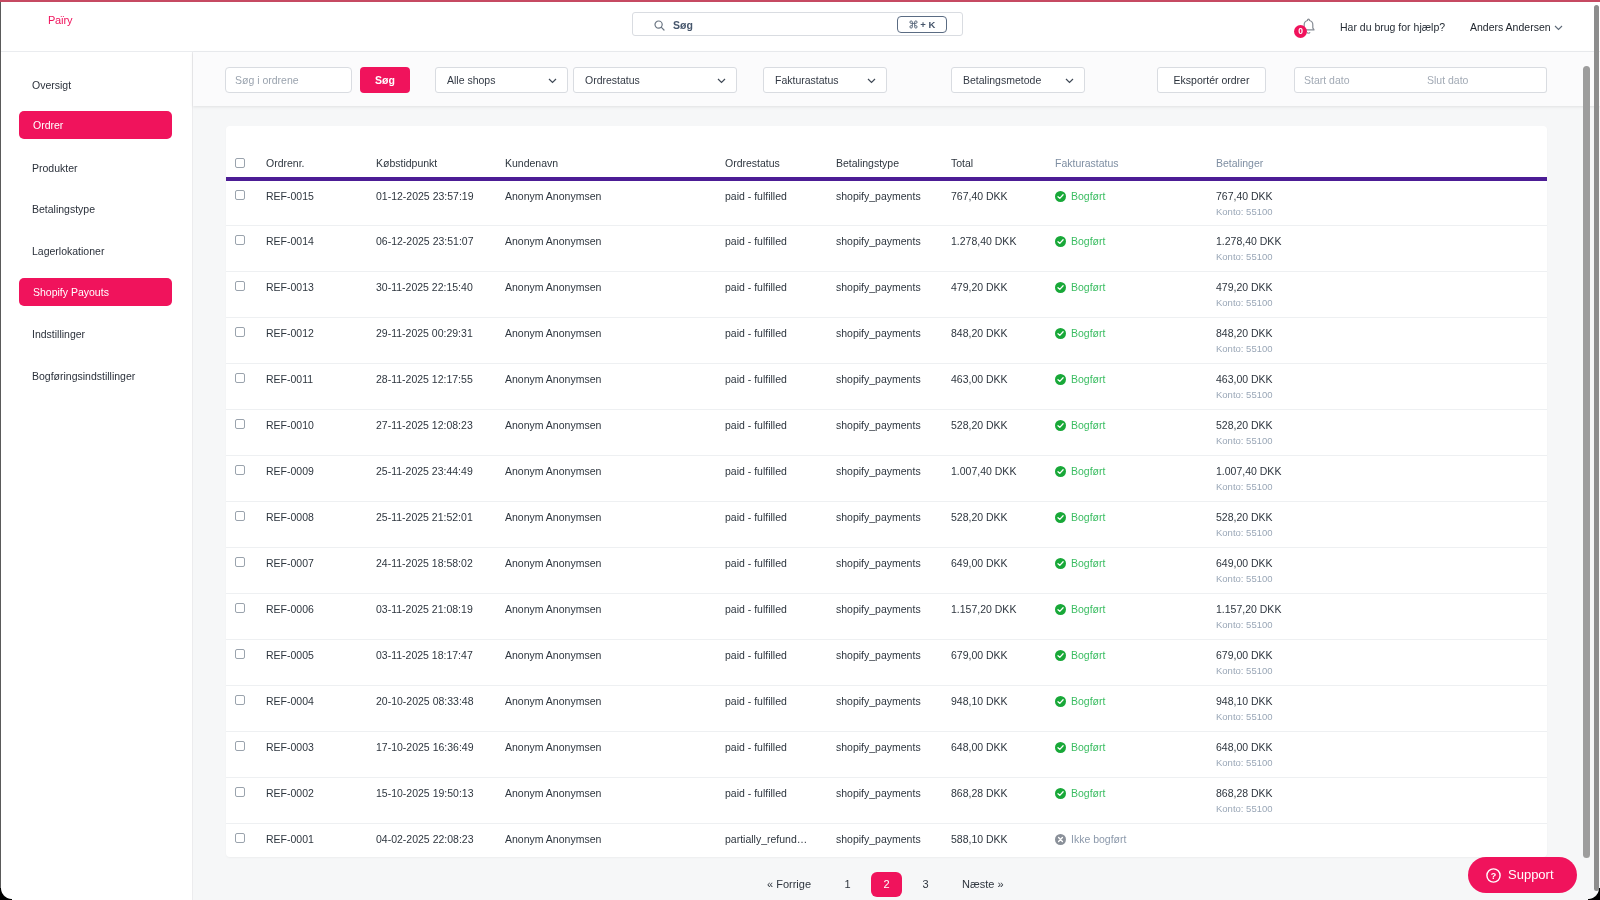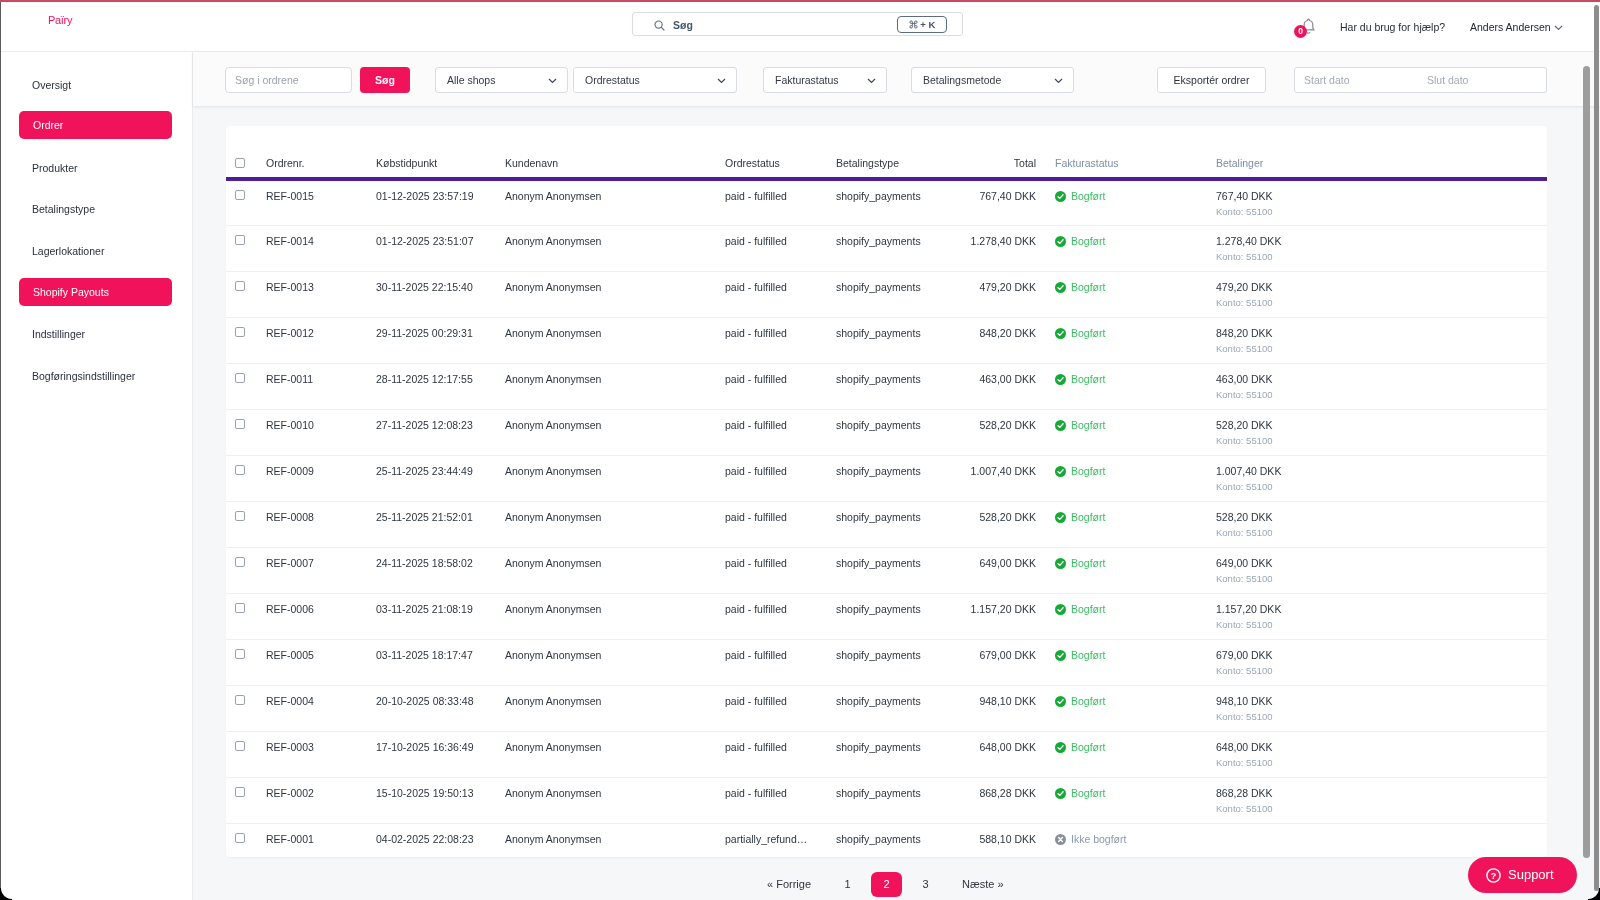--- a/index.html
+++ b/index.html
@@ -29,34 +29,34 @@
 
 #fbar{left:193px;top:52px;width:1407px;height:54px;background:#fbfbfc;box-shadow:0 1px 3px rgba(0,0,0,.09)}
 .inp{position:absolute;top:67px;height:26px;background:#fff;border:1px solid #d9dce1;border-radius:4px;font-size:10.5px;color:#9aa3ae;line-height:24px;padding-left:9px}
 .sel{position:absolute;top:67px;height:26px;background:#fff;border:1px solid #d9dce1;border-radius:3px;font-size:10.5px;color:#333a45;line-height:24px;padding-left:11px}
 .sel svg{position:absolute;right:10px;top:10px}
 #fsearch{left:225px;width:127px}
 #fbtn{left:360px;top:67px;width:50px;height:26px;background:#f0135c;border-radius:4px;color:#fff;font-size:10.5px;font-weight:bold;text-align:center;line-height:26px}
 #sel1{left:435px;width:133px}
 #sel2{left:573px;width:164px}
 #sel3{left:763px;width:124px}
-#sel4{left:911px;width:163px}
+#sel4{left:951px;width:134px}
 #expbtn{left:1157px;top:67px;width:109px;height:26px;background:#fff;border:1px solid #d9dce1;border-radius:3px;font-size:10.5px;color:#2c333d;text-align:center;line-height:24px}
 #date1{left:1294px;width:125px;border-radius:3px 0 0 3px;color:#a2aab5}
 #date2{left:1418px;width:129px;border-radius:0 3px 3px 0;border-left:none;color:#a2aab5}
 
 #card{left:226px;top:126px;width:1321px;background:#fff;border-radius:4px;box-shadow:0 1px 2px rgba(0,0,0,.04)}
 table{border-collapse:collapse;table-layout:fixed;width:1321px;font-size:10.5px;color:#2e363f}
 col.c1{width:40px}col.c2{width:110px}col.c3{width:129px}col.c4{width:220px}col.c5{width:111px}col.c6{width:115px}col.c7{width:85px}col.c8{width:180px}col.c9{width:331px}
 thead td{height:53px;vertical-align:bottom;padding-bottom:6px;line-height:15px;border-bottom:4px solid #4c1d95}
 thead td.gray{color:#7e8ea2;padding-left:19px}
 thead td.gray2{color:#7e8ea2}
 tbody td{height:46px;vertical-align:top;padding-top:8px;border-bottom:1px solid #eef0f2;line-height:15px}
 tbody tr.last td{height:34px;border-bottom:none}
-td.num,thead td.num{text-align:right}
+td.num,thead td.num{}
 td.cb{padding-left:9px}
 .box{display:inline-block;width:10px;height:10px;border:1px solid #9aa3ad;border-radius:2px;background:#fff}
 thead td.cb{padding-bottom:5px}
 td.fs{padding-left:19px}
 .okc{vertical-align:-2px;margin-right:5px}
 .gtx{color:#3bbd62}
 .xtx{color:#8c99ab}
 .l1{line-height:15px}
 .l2{font-size:9.5px;color:#9aa7b7;line-height:16px}
 
@@ -162,21 +162,21 @@
               <path d="M3 5.7 L4.8 7.4 L8.1 3.8" stroke="#fff" stroke-width="1.3" fill="none" stroke-linecap="round" stroke-linejoin="round"></path>
             </svg><span class="gtx">Bogført</span></td>
           <td>
             <div class="l1">767,40 DKK</div>
             <div class="l2">Konto: 55100</div>
           </td>
         </tr>
 <tr>
           <td class="cb"><span class="box"></span></td>
           <td>REF-0014</td>
-          <td>01-12-2025 23:51:07</td>
+          <td>06-12-2025 23:51:07</td>
           <td>Anonym Anonymsen</td>
           <td>paid - fulfilled</td>
           <td>shopify_payments</td>
           <td class="num">1.278,40 DKK</td>
           <td class="fs"><svg class="okc" width="11" height="11" viewBox="0 0 11 11">
               <circle cx="5.5" cy="5.5" r="5.5" fill="#18a838"></circle>
               <path d="M3 5.7 L4.8 7.4 L8.1 3.8" stroke="#fff" stroke-width="1.3" fill="none" stroke-linecap="round" stroke-linejoin="round"></path>
             </svg><span class="gtx">Bogført</span></td>
           <td>
             <div class="l1">1.278,40 DKK</div>

